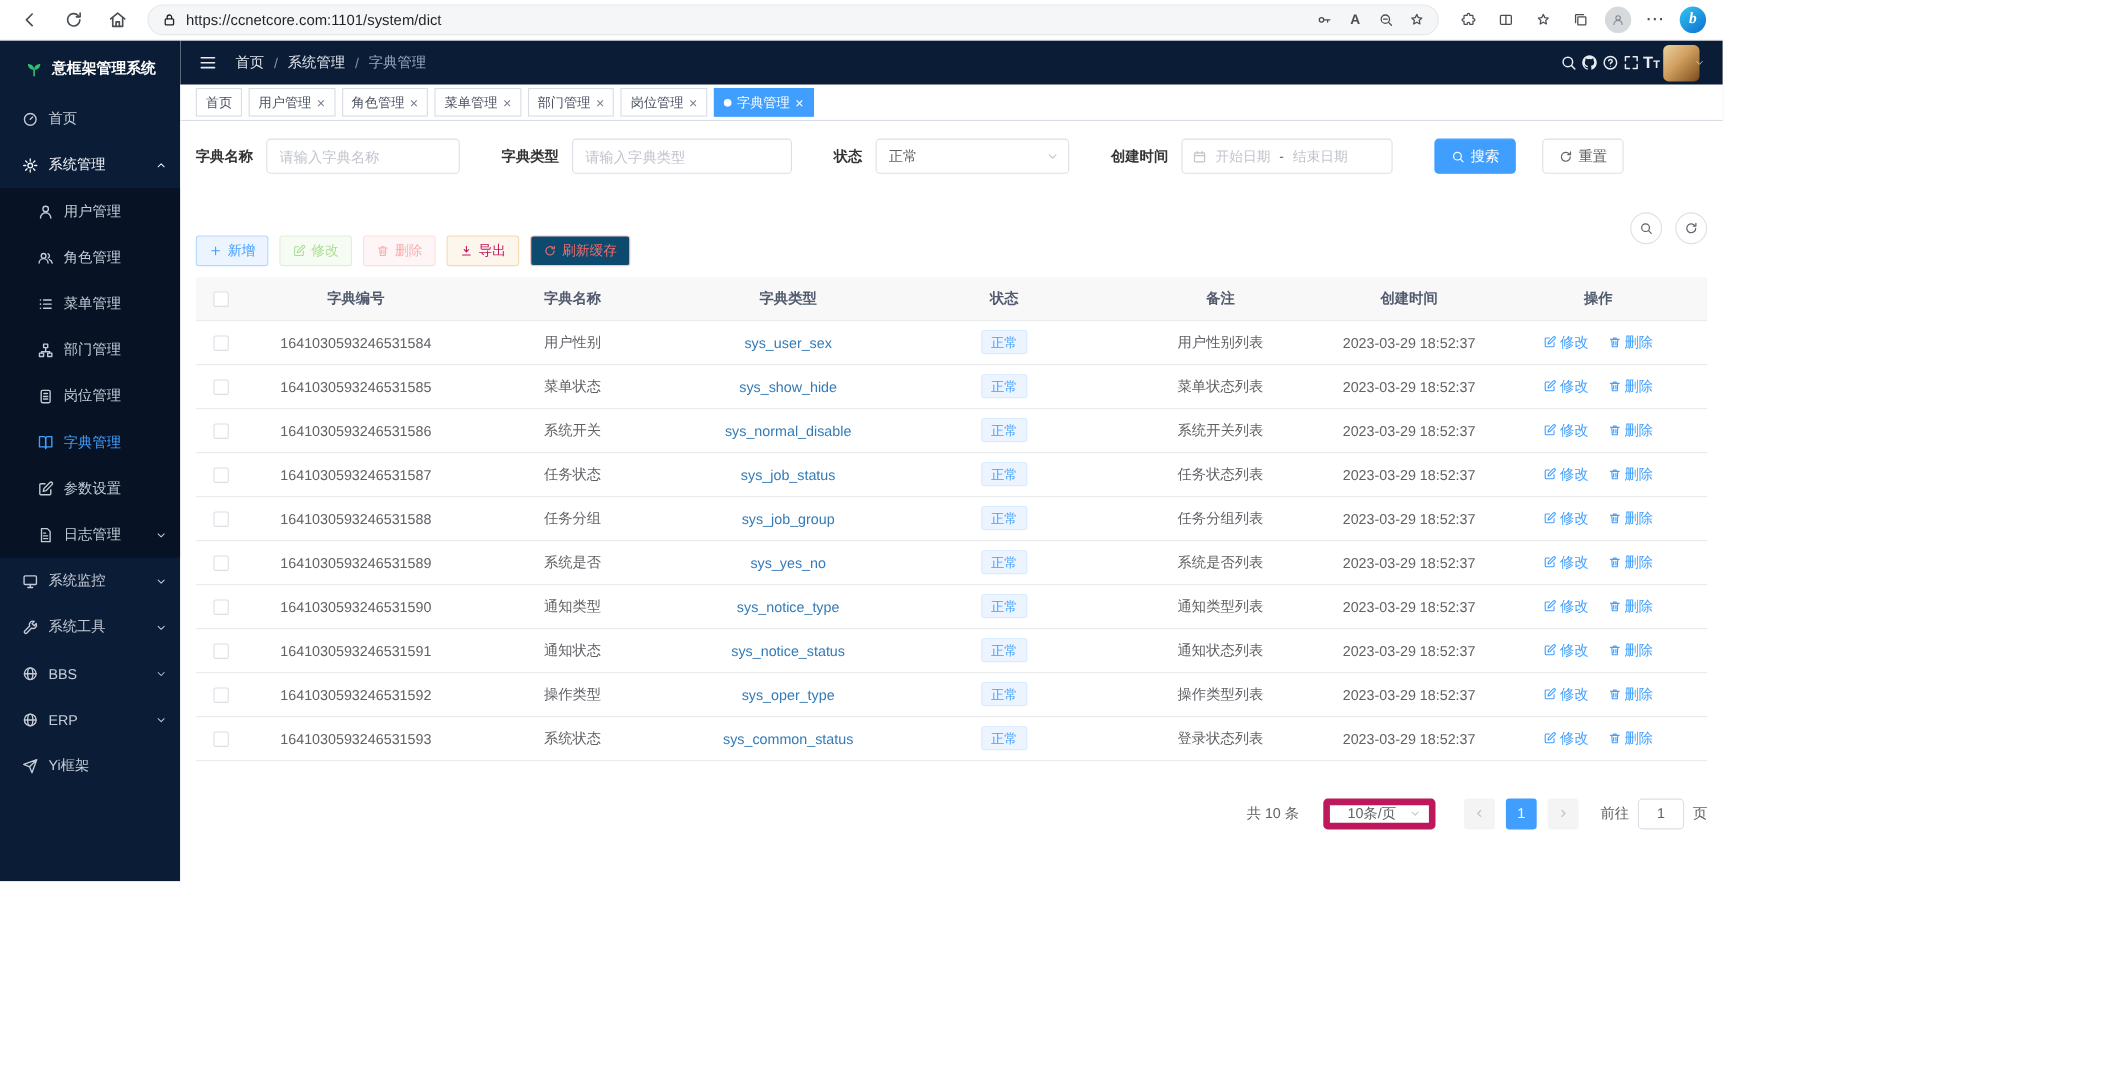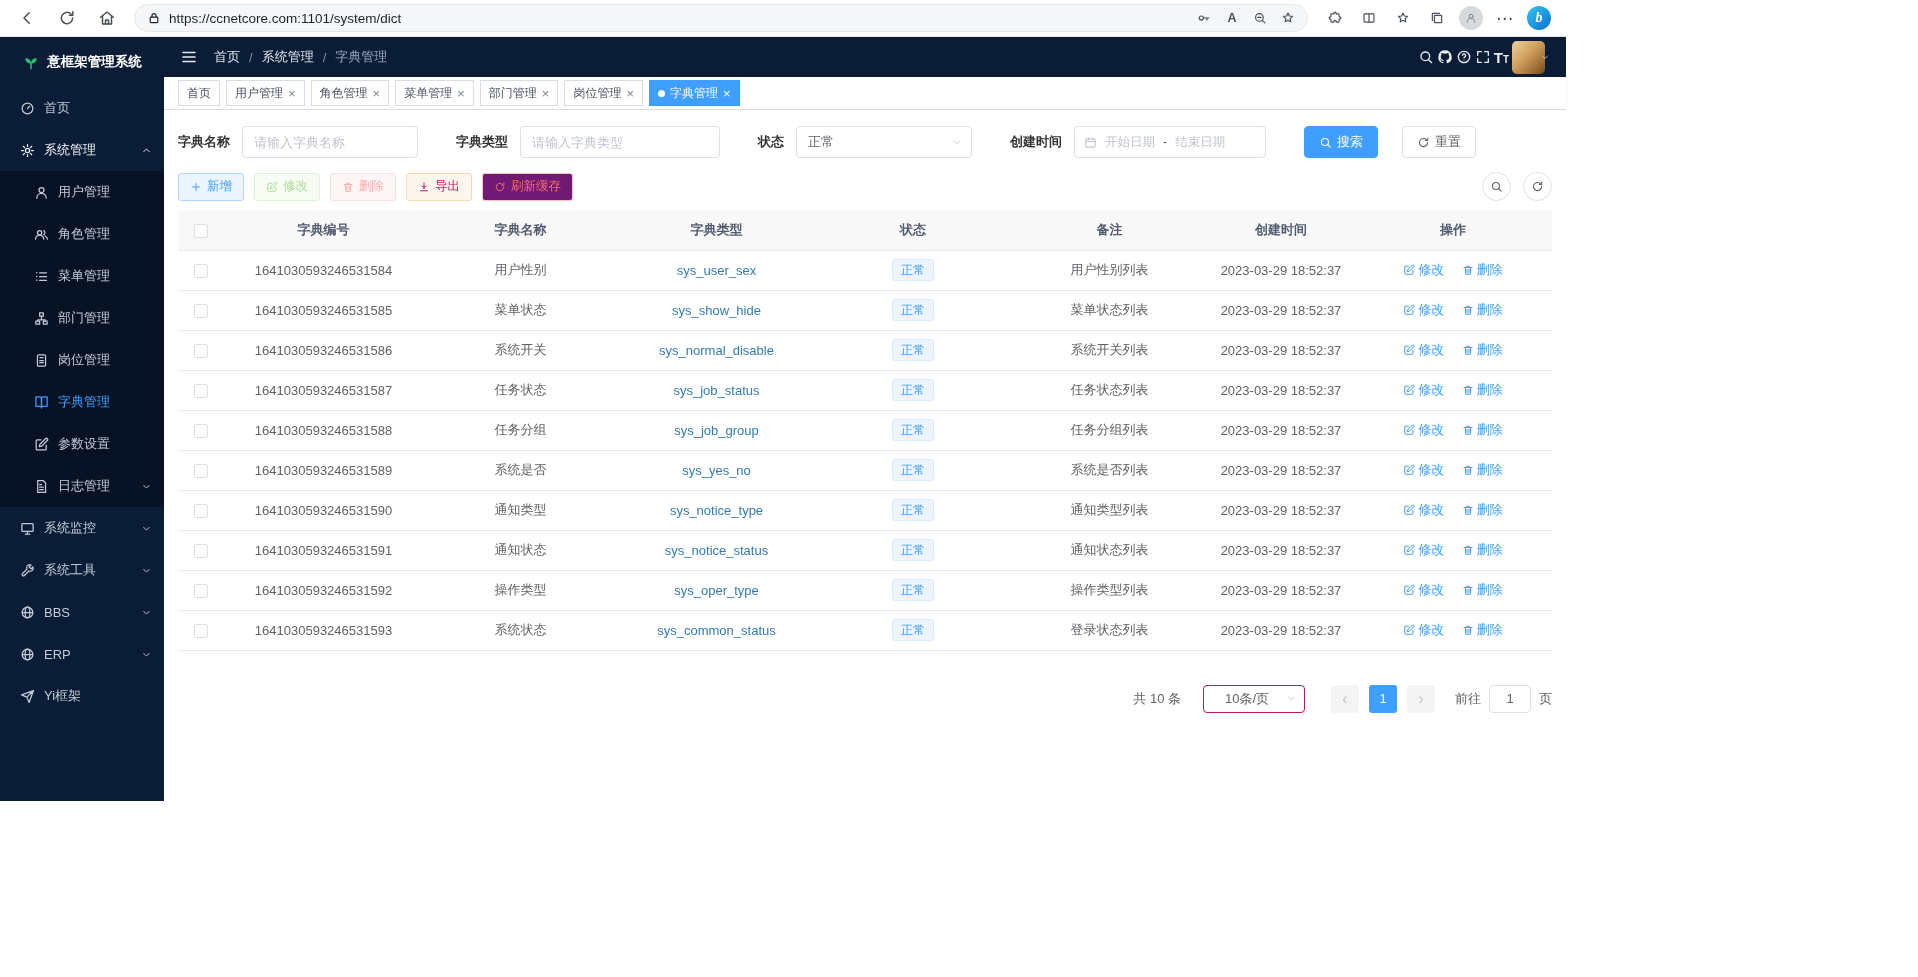--- a/index.html
+++ b/index.html
@@ -83,44 +83,44 @@
   .select { position:relative; width:176px; height:32px; border:1px solid #dcdfe6; border-radius:4px; display:flex; align-items:center; padding:0 26px 0 11px; color:#606266; cursor:pointer; background:#fff; }
   .select .arrow-d { position:absolute; right:8px; width:12px; height:12px; color:#c0c4cc; }
   .daterange { width:192px; height:32px; border:1px solid #dcdfe6; border-radius:4px; display:flex; align-items:center; padding:0 9px; gap:8px; color:#c0c4cc; font-size:12.5px; cursor:pointer; background:#fff; }
   .daterange .cal { color:#c0c4cc; }
   .daterange .sep2 { color:#606266; }
   .btn { display:inline-flex; align-items:center; gap:5px; height:32px; padding:12px 14px; border-radius:4px; font-size:13px; border:1px solid transparent; cursor:pointer; }
   .btn-primary { background:#409eff; color:#fff; border-color:#409eff; }
   .btn-plain { background:#fff; color:#606266; border-color:#dcdfe6; margin-left:24px; }
 
   .toolbar { display:flex; align-items:center; margin-bottom:10px; }
-  .sbtn { display:inline-flex; align-items:center; gap:5px; height:28px; padding:0 11px; border-radius:3px; font-size:12.5px; border:1px solid; cursor:pointer; margin-right:10px; background:#fff; }
+  .sbtn { display:inline-flex; align-items:center; gap:5px; height:28px; padding:0 11px; border-radius:3px; font-size:12.5px; border:1px solid; cursor:pointer; margin-right:10px; background:#fff;margin-top:42px; }
   .sbtn .icon { width:12px; height:12px; }
   .sbtn-add { color:#409eff; background:#ecf5ff; border-color:#b3d8ff; }
   .sbtn-edit { color:#67c23a; background:#f0f9eb; border-color:#c2e7b0; opacity:.55; }
   .sbtn-del { color:#f56c6c; background:#fef0f0; border-color:#fbc4c4; opacity:.55; }
   .sbtn-export { color:#be185d; background:#fdf6ec; border-color:#f5dab1; }
-  .sbtn-cache { color:#f56c6c; background:#701a75; border-color:#fbc4c4; }
+  .sbtn-cache { color:#f56c6c; background:#0c4a6e; border-color:#fbc4c4; }
   .toolbar-right { margin-left:auto; display:flex; gap:12px; }
   .cirbtn { width:29px; height:29px; border-radius:50%; border:1px solid #dcdfe6; background:#fff; display:grid; place-items:center; color:#5a5e66; cursor:pointer; padding:0; }
   .cirbtn .icon { width:13px; height:13px; }
 
   table.grid { width:100%; border-collapse:collapse; table-layout:fixed; font-size:13px; color:#606266; }
   .grid th { background:#f8f8f9; color:#515a6e; font-weight:700; height:39px; border-bottom:1px solid #e8eaec; text-align:center; }
   .grid td { height:40px; border-bottom:1px solid #e8eaec; text-align:center; white-space:nowrap; overflow:hidden; }
   .cb { width:14px; height:14px; border:1px solid #dcdfe6; border-radius:2px; background:#fff; display:inline-block; vertical-align:middle; cursor:pointer; }
   .type-link { color:#337ab7; cursor:pointer; text-decoration:none; }
   .tag { display:inline-block; background:#ecf5ff; border:1px solid #d9ecff; color:#409eff; border-radius:3px; padding:2px 8px; font-size:12px; line-height:1.4; }
   .op { color:#409eff; display:inline-flex; align-items:center; gap:3px; cursor:pointer; text-decoration:none; }
   .op + .op { margin-left:14px; }
   .op .icon { width:12px; height:12px; }
 
   .pagination { display:flex; justify-content:flex-end; align-items:center; margin-top:34px; font-size:13px; color:#606266; gap:10px; }
   .pg-total { margin-right:12px; }
-  .pg-size { position:relative; width:102px; height:28px; border:1px solid #be185d; border-radius:4px; display:flex; align-items:center; justify-content:center; padding-right:14px; cursor:pointer; margin-right:16px; }
+  .pg-size { position:relative; width:102px; height:28px; border:6px solid #be185d; border-radius:4px; display:flex; align-items:center; justify-content:center; padding-right:14px; cursor:pointer; margin-right:16px; }
   .pg-size .arrow-d { position:absolute; right:7px; width:11px; height:11px; color:#c0c4cc; }
   .pg-btn { min-width:28px; height:28px; border-radius:3px; background:#f4f4f5; color:#c0c4cc; display:grid; place-items:center; font-size:16px; cursor:pointer; }
   .pg-page { min-width:28px; height:28px; border-radius:3px; background:#409eff; color:#fff; display:grid; place-items:center; font-size:13px; cursor:pointer; }
   .pg-goto { display:flex; align-items:center; gap:8px; margin-left:10px; }
   .pg-input { width:42px; height:28px; border:1px solid #dcdfe6; border-radius:4px; text-align:center; font-size:13px; color:#606266; outline:none; font-family:inherit; }
 </style>
 </head>
 <body>
 
 <svg width="0" height="0" style="position:absolute">

